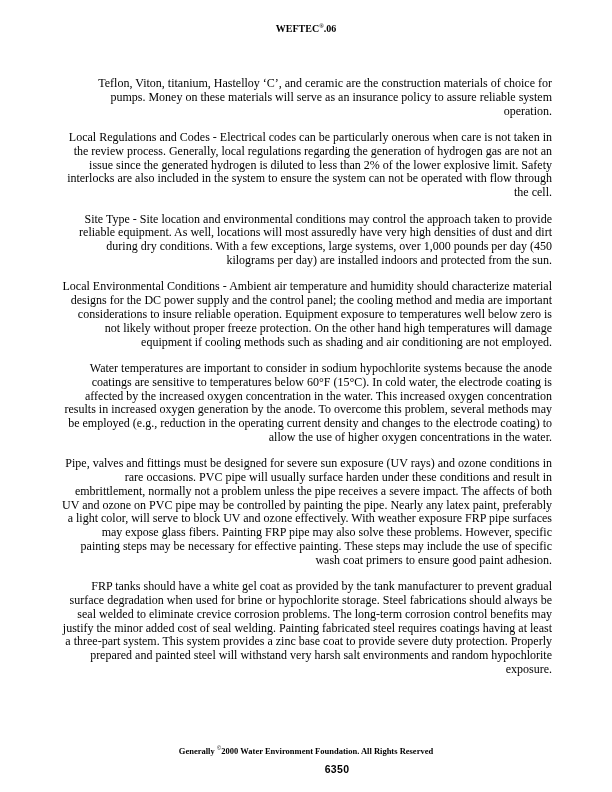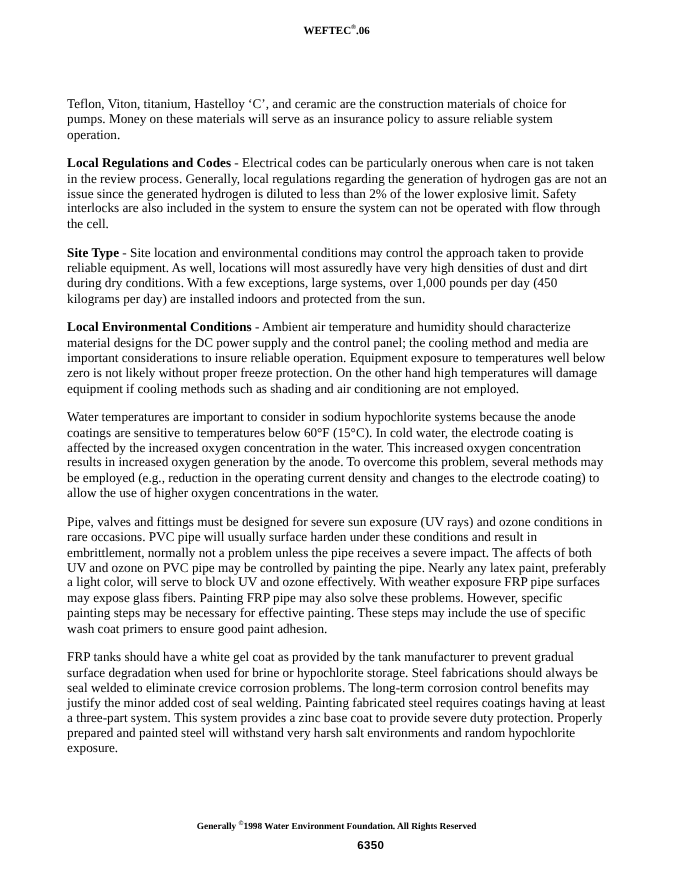--- a/index.html
+++ b/index.html
@@ -29,31 +29,31 @@
     line-height: 11px;
   }
   .header sup {
     font-size: 6px;
     vertical-align: super;
     line-height: 0;
   }
   .content {
     position: absolute;
     left: 61px;
-    top: 88px;
+    top: 77px;
     width: 491px;
     font-size: 12px;
     line-height: 13.8px;
-    text-align: left;
+    text-align: right;
   }
   .para {
     margin: 0 0 12.6px 0;
     padding: 0;
   }
-  .para b { font-weight: bold; }
+  .para b { font-weight: normal; }
   .copyright {
     position: absolute;
     top: 746px;
     left: 0;
     width: 612px;
     text-align: center;
     font-weight: bold;
     font-size: 8.5px;
     line-height: 10px;
   }
@@ -89,18 +89,18 @@
       <p class="para"><span>Teflon, Viton, titanium, Hastelloy ‘C’, and ceramic are the construction materials of choice for pumps. Money on these materials will serve as an insurance policy to assure reliable system operation.</span></p>
       <p class="para"><b>Local Regulations and Codes</b><span> - Electrical codes can be particularly onerous when care is not taken in the review process. Generally, local regulations regarding the generation of hydrogen gas are not an issue since the generated hydrogen is diluted to less than 2% of the lower explosive limit. Safety interlocks are also included in the system to ensure the system can not be operated with flow through the cell.</span></p>
       <p class="para"><b>Site Type</b><span> - Site location and environmental conditions may control the approach taken to provide reliable equipment. As well, locations will most assuredly have very high densities of dust and dirt during dry conditions. With a few exceptions, large systems, over 1,000 pounds per day (450 kilograms per day) are installed indoors and protected from the sun.</span></p>
       <p class="para"><b>Local Environmental Conditions</b><span> -  Ambient air temperature and humidity should characterize material designs for the DC power supply and the control panel; the cooling method and media are important considerations to insure reliable operation. Equipment exposure to temperatures well below zero is not likely without proper freeze protection. On the other hand high temperatures will damage equipment if cooling methods such as shading and air conditioning are not employed.</span></p>
       <p class="para"><span>Water temperatures are important to consider in sodium hypochlorite systems because the anode coatings are sensitive to temperatures below 60°F (15°C). In cold water, the electrode coating is affected by the increased oxygen concentration in the water. This increased oxygen concentration results in increased oxygen generation by the anode. To overcome this problem, several methods may be employed (e.g., reduction in the operating current density and changes to the electrode coating) to allow the use of higher oxygen concentrations in the water.</span></p>
       <p class="para"><span>Pipe, valves and fittings must be designed for severe sun exposure (UV rays) and ozone conditions in rare occasions. PVC pipe will usually surface harden under these conditions and result in embrittlement, normally not a problem unless the pipe receives a severe impact. The affects of both UV and ozone on PVC pipe may be controlled by painting the pipe. Nearly any latex paint, preferably a light color, will serve to block UV and ozone effectively. With weather exposure FRP pipe surfaces may expose glass fibers. Painting FRP pipe may also solve these problems. However, specific painting steps may be necessary for effective painting. These steps may include the use of specific wash coat primers to ensure good paint adhesion.</span></p>
       <p class="para"><span>FRP tanks should have a white gel coat as provided by the tank manufacturer to prevent gradual surface degradation when used for brine or hypochlorite storage. Steel fabrications should always be seal welded to eliminate crevice corrosion problems. The long-term corrosion control benefits may justify the minor added cost of seal welding. Painting fabricated steel requires coatings having at least a three-part system. This system provides a zinc base coat to provide severe duty protection. Properly prepared and painted steel will withstand very harsh salt environments and random hypochlorite exposure.</span></p>
     </div>
 
   <div class="copyright">
-    <span>Generally </span><sup>©</sup><span>1998 Water Environment Foundation. All Rights Reserved</span>
+    <span>Generally </span><sup>©</sup><span>2000 Water Environment Foundation. All Rights Reserved</span>
   </div>
 
   <div class="pagenum">6350</div>
 
 </div>
 
 </body></html>

